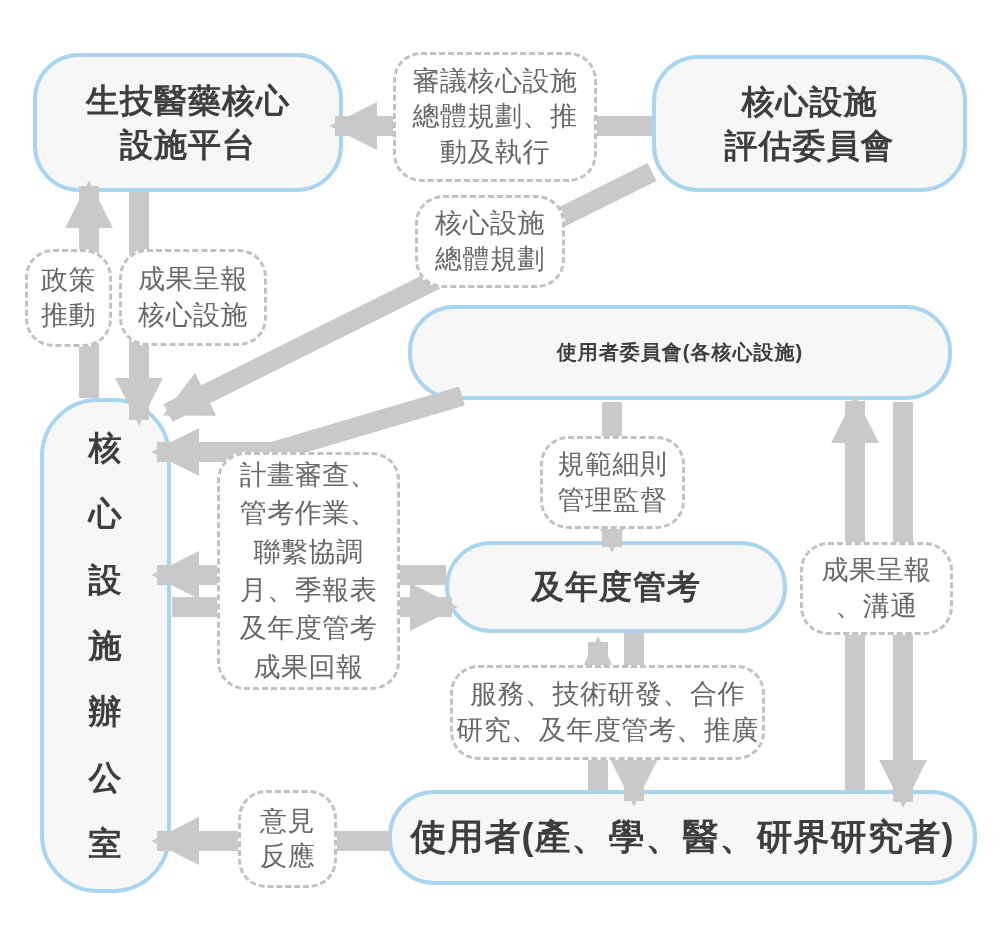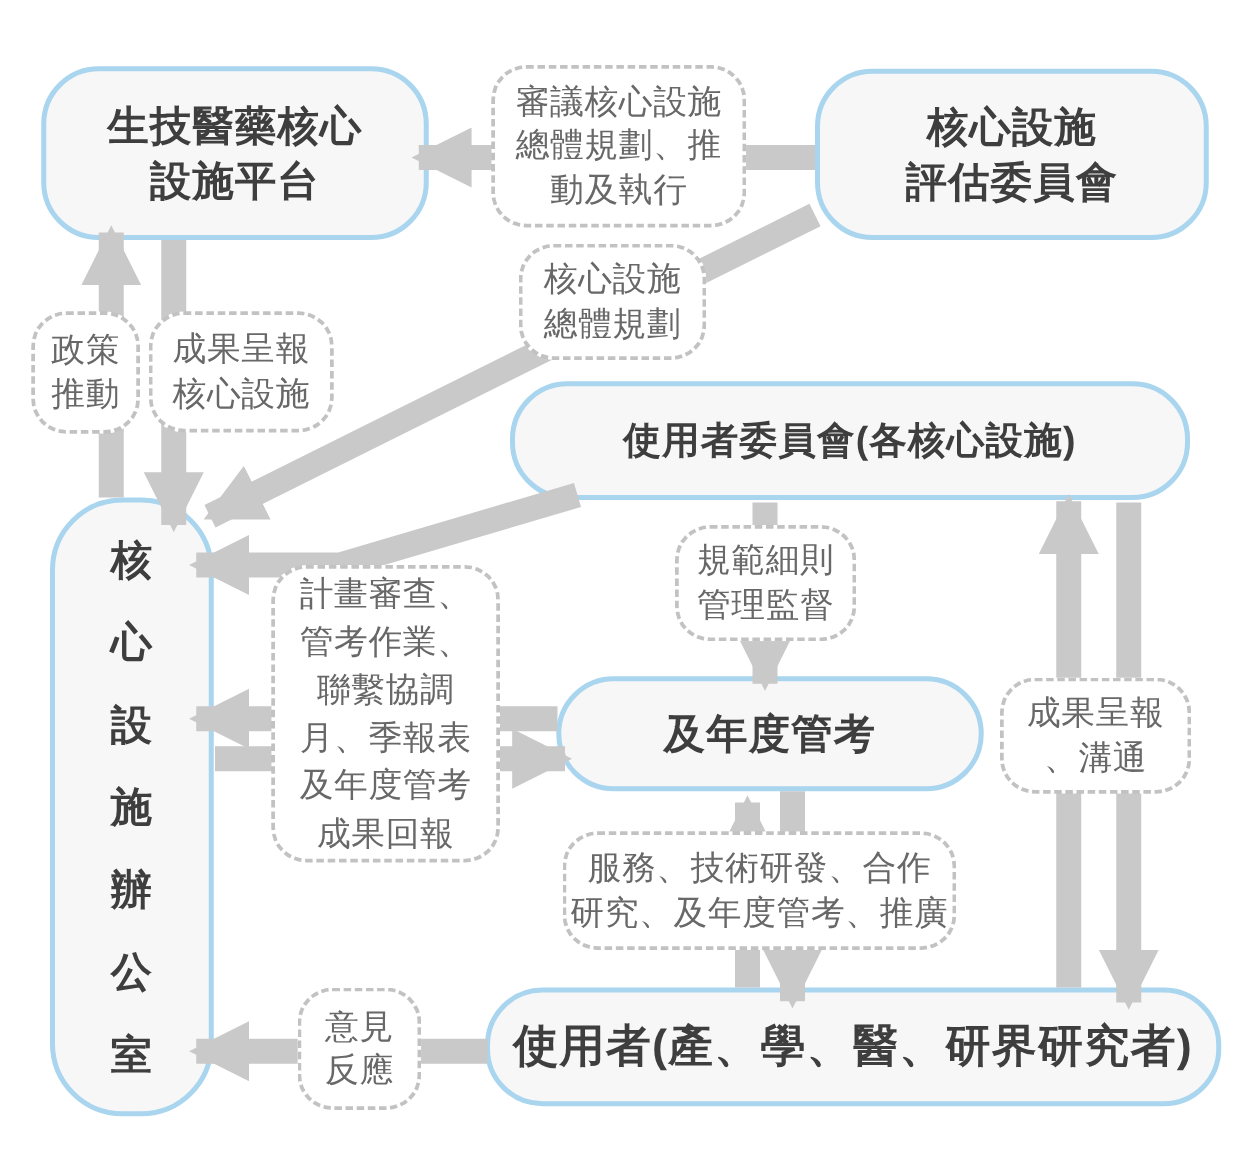--- a/index.html
+++ b/index.html
@@ -20,31 +20,31 @@
     color:#686868;font-weight:500;white-space:pre-line;
     font-size:27px;line-height:1.30;letter-spacing:0.5px;
   }
   #arrow-layer{position:absolute;left:0;top:0;pointer-events:none;}
   #arrow-layer path, #arrow-layer polyline{stroke:#c9c9c9;stroke-width:20;fill:none;}
   #arrow-layer marker path{fill:#c9c9c9;stroke:none;}
 
   
   .n-platform {left:33px;  top:53px;  width:310px;height:139px;font-size:33px;line-height:1.32;}
   .n-eval     {left:652px; top:55px;  width:315px;height:137px;font-size:33px;line-height:1.32;}
-  .n-ucomm    {left:408px; top:305px; width:544px;height:95px; font-size:30px;}
+  .n-ucomm    {left:408px; top:305px; width:544px;height:95px; font-size:20px;}
   .n-facil    {left:445px; top:541px; width:342px;height:92px; font-size:33px;}
   .n-users    {left:388px; top:790px; width:589px;height:95px; font-size:36px;}
   .n-office   {left:40px;  top:398px; width:131px;height:495px;font-size:33px;line-height:66px;border-radius:58px;}
 
   
   .a-review   {left:393px; top:52px;  width:204px;height:130px;}
   .a-master   {left:415px; top:195px; width:150px;height:93px;}
   .a-policy   {left:25px;  top:249px; width:87px; height:98px;}
   .a-results  {left:119px; top:249px; width:148px;height:97px;}
-  .a-regul    {left:540px; top:420px; width:145px;height:93px;}
+  .a-regul    {left:540px; top:436px; width:145px;height:93px;}
   .a-ops      {left:217px; top:452px; width:183px;height:238px;line-height:1.42;}
   .a-service  {left:450px; top:665px; width:315px;height:95px;}
   .a-exchange {left:800px; top:542px; width:153px;height:93px;}
   .a-feedback {left:238px; top:790px; width:99px; height:98px;}
 </style>
 </head>
 <body>
 
 <div class="node n-platform">生技醫藥核心
 設施平台</div>

